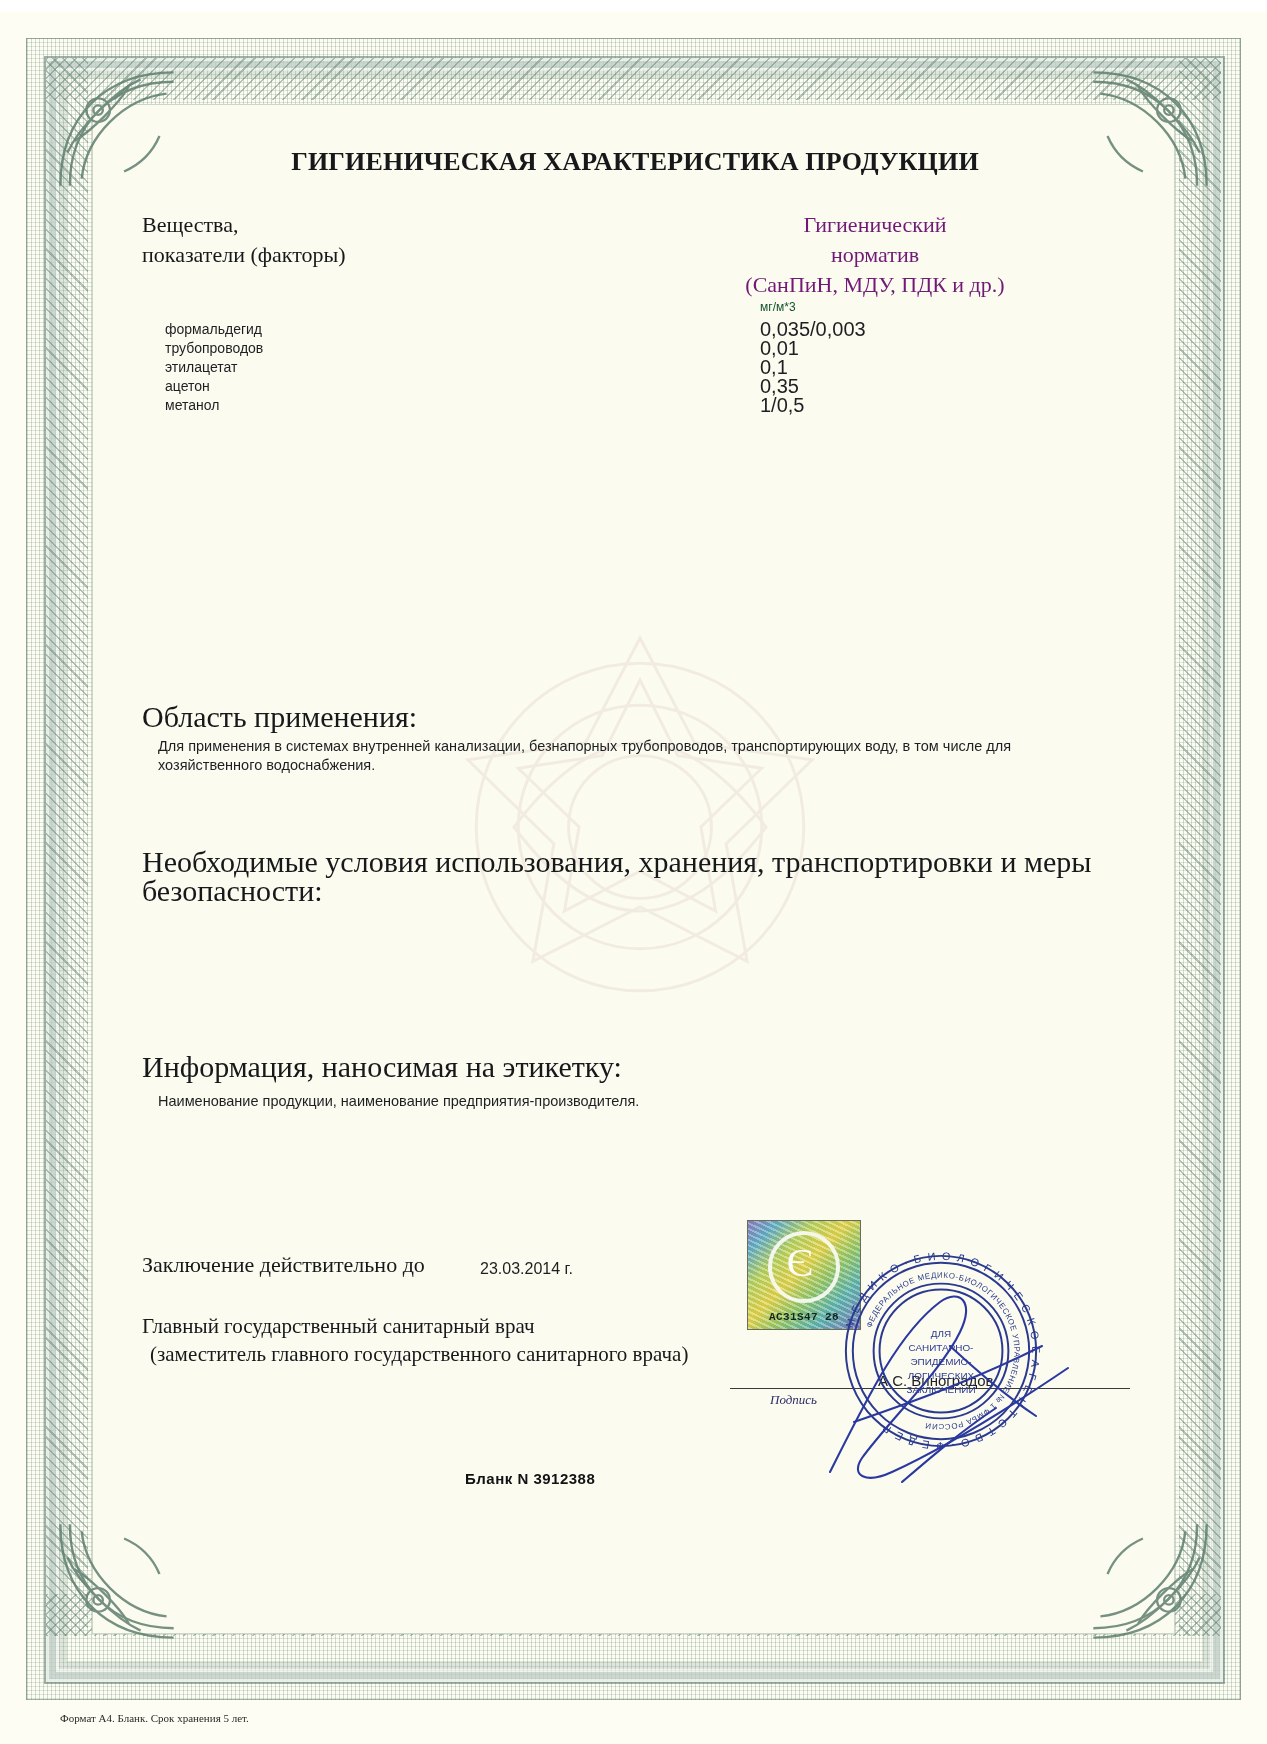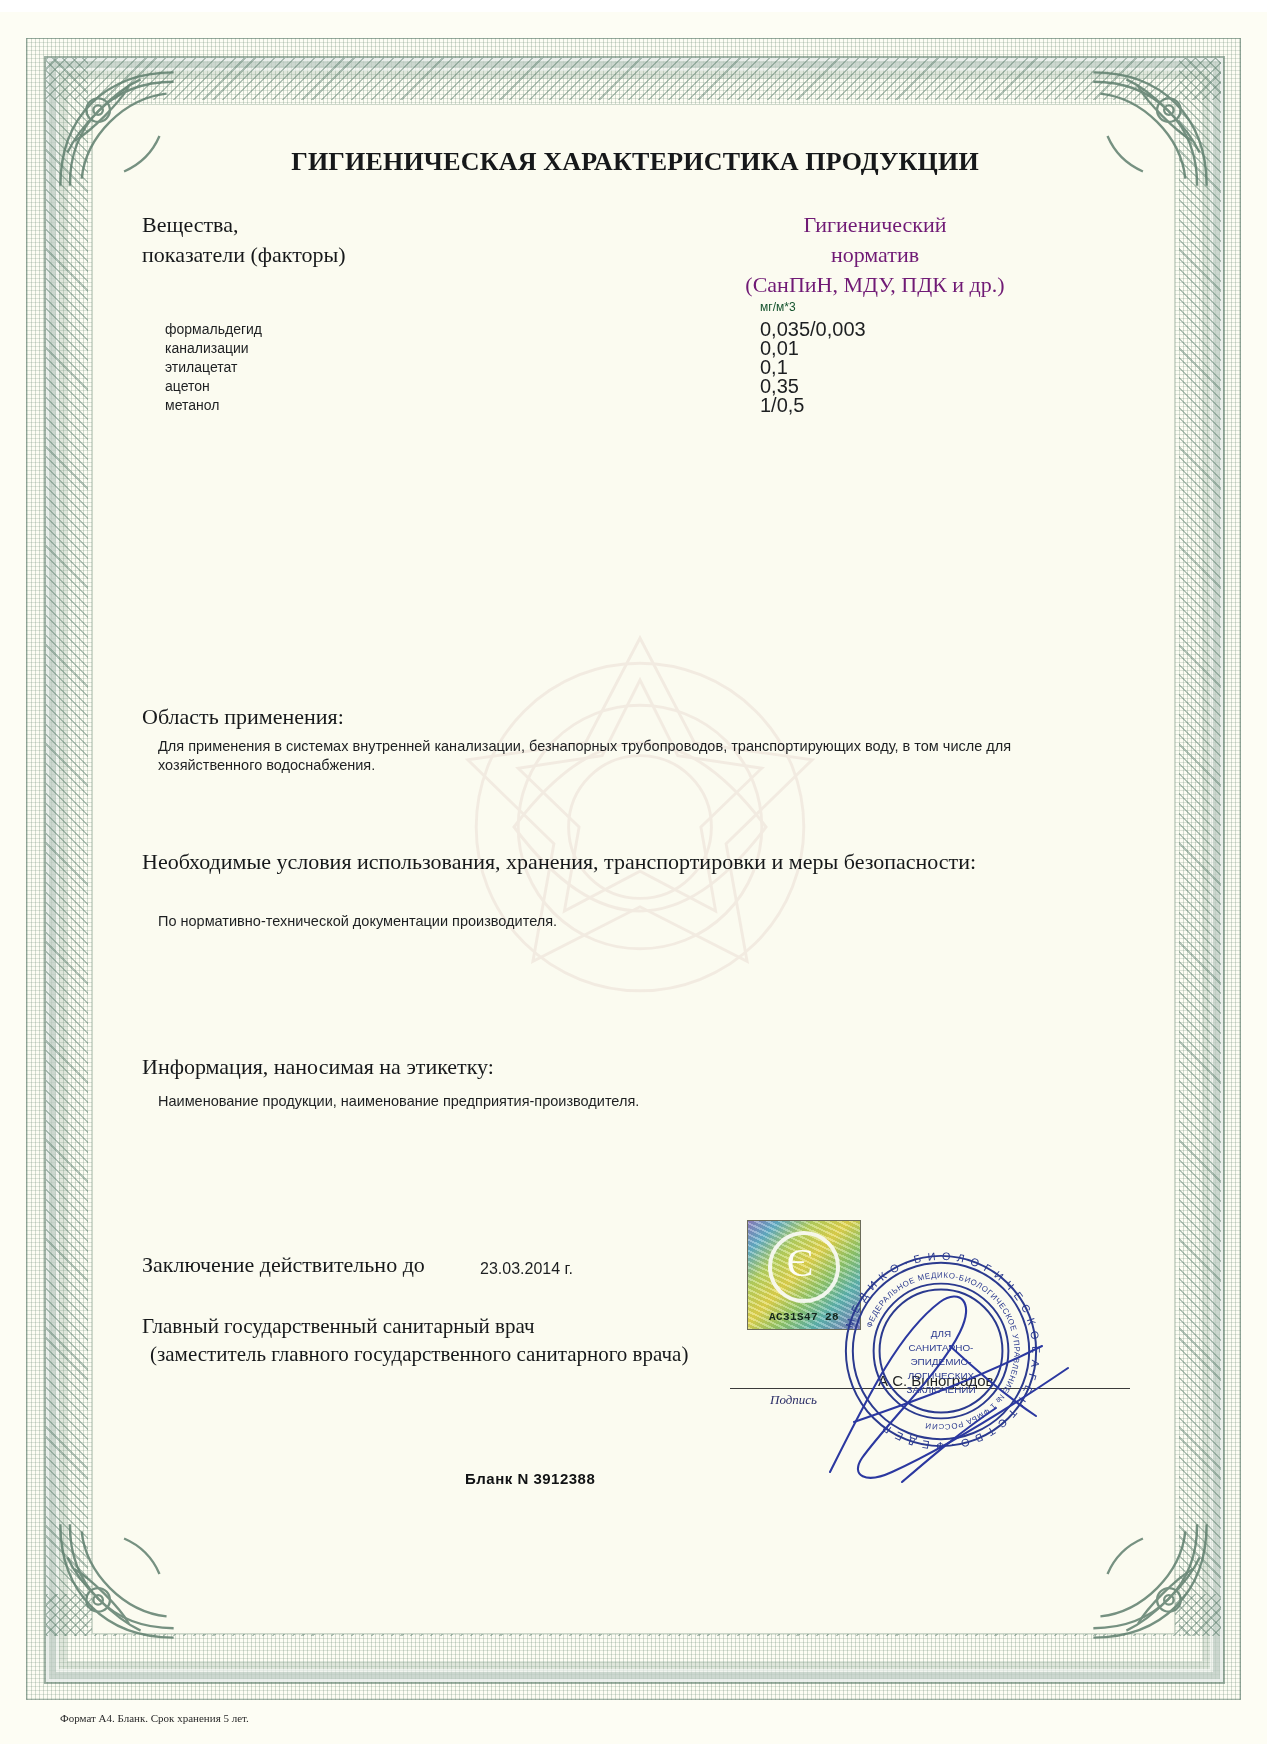--- a/index.html
+++ b/index.html
@@ -158,21 +158,21 @@
     position: absolute;
     left: 650px; top: 198px;
     font-family: "Liberation Sans", sans-serif;
     font-size: 20px;
     line-height: 19px;
     color: #1d1f21;
   }
 
   .section-head {
     position: absolute;
-    font-size: 22px;
+    font-size: 30px;
     line-height: 29px;
     color: #16181a;
   }
   .section-body {
     position: absolute;
     font-family: "Liberation Sans", sans-serif;
     font-size: 14.5px;
     line-height: 19px;
     color: #1d1f21;
   }
@@ -388,39 +388,38 @@
     <div class="col-right-head">
       <div>Гигиенический</div>
       <div>норматив</div>
       <div>(СанПиН, МДУ, ПДК и др.)</div>
     </div>
 
     <div class="units">мг/м*3</div>
 
     <div class="subst-list">
       <div>формальдегид</div>
-      <div>канализации</div>
+      <div>трубопроводов</div>
       <div>этилацетат</div>
       <div>ацетон</div>
       <div>метанол</div>
     </div>
 
     <div class="norm-list">
       <div>0,035/0,003</div>
       <div>0,01</div>
       <div>0,1</div>
       <div>0,35</div>
       <div>1/0,5</div>
     </div>
 
     <div class="section-head" id="scope-head">Область применения:</div>
     <div class="section-body" id="scope-body">Для применения в системах внутренней канализации, безнапорных трубопроводов, транспортирующих воду, в том числе для хозяйственного водоснабжения.</div>
 
     <div class="section-head" id="cond-head">Необходимые условия использования,  хранения,  транспортировки и меры безопасности:</div>
-    <div class="section-body" id="cond-body">По нормативно-технической документации производителя.</div>
 
     <div class="section-head" id="label-head">Информация,  наносимая на этикетку:</div>
     <div class="section-body" id="label-body">Наименование продукции, наименование предприятия-производителя.</div>
 
     <div class="section-head" id="valid-head">Заключение действительно до</div>
     <div id="valid-date">23.03.2014 г.</div>
 
     <div class="section-head" id="officer-line1">Главный государственный санитарный врач</div>
     <div class="section-head" id="officer-line2">(заместитель главного государственного санитарного врача)</div>
 

